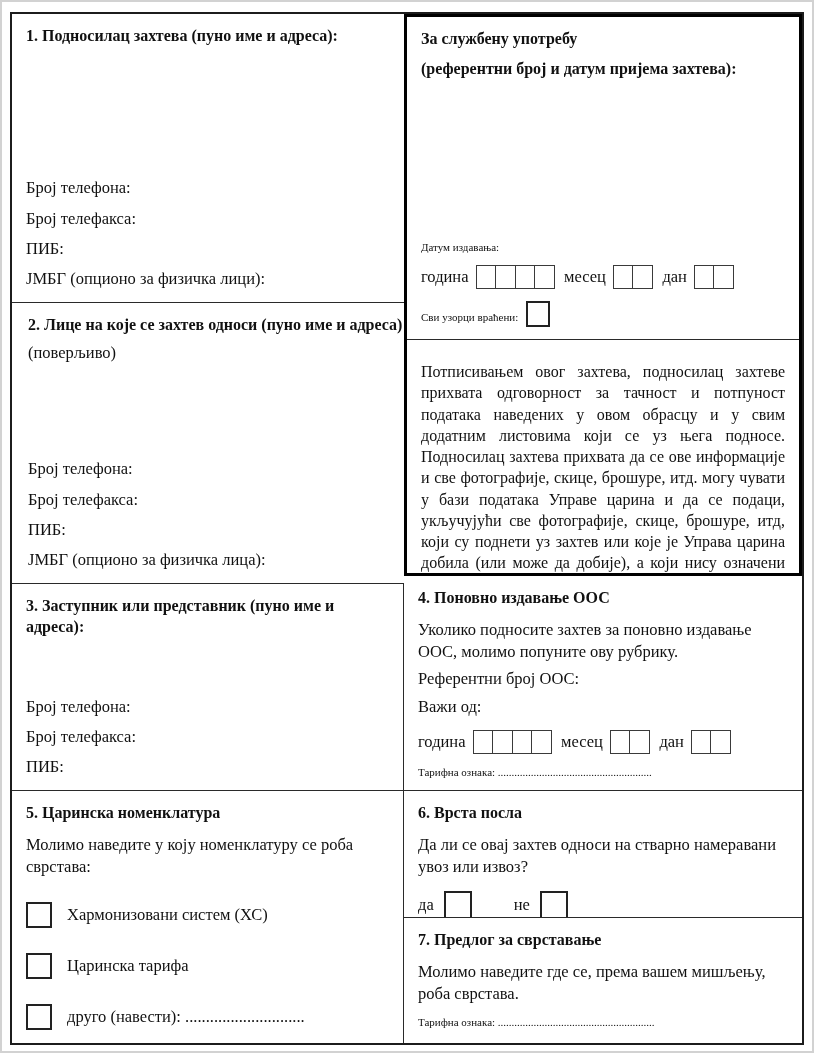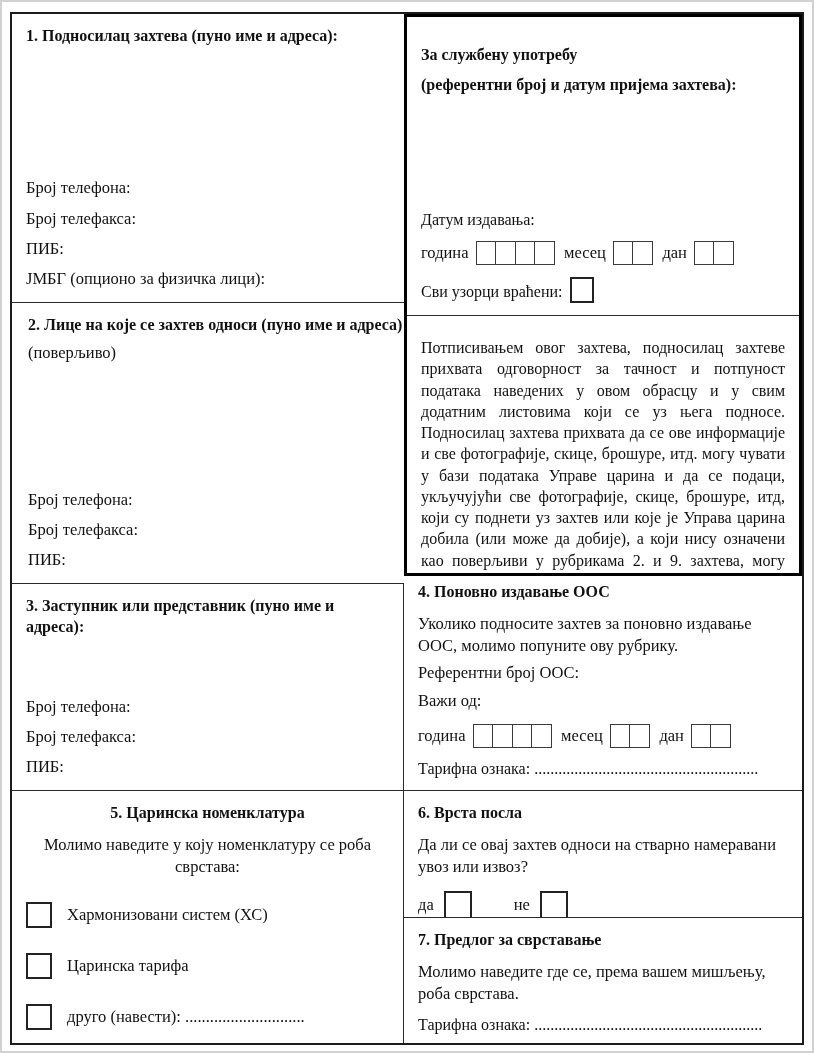--- a/index.html
+++ b/index.html
@@ -22,50 +22,50 @@
   .body-text{font-size:16.5px;line-height:1.32;margin-top:10px;}
   .spacer{flex:1;}
   .labels{display:flex;flex-direction:column;gap:12px;font-size:16.5px;padding-bottom:2px;}
   .labels .line{line-height:1.1;}
   .ital{}
 
   
   .c1{grid-row:1;grid-column:1;border-bottom:1.5px solid #2a2a2a;}
   .c2{grid-row:2;grid-column:1;border-bottom:1.5px solid #2a2a2a;padding-left:16px;}
   .c3{grid-row:3;grid-column:1;border-right:1.5px solid #2a2a2a;border-bottom:1.5px solid #2a2a2a;}
-  .c5{grid-row:4 / span 2;grid-column:1;border-right:1.5px solid #2a2a2a;text-align:center;}
+  .c5{grid-row:4 / span 2;grid-column:1;border-right:1.5px solid #2a2a2a;}
 
   
   .thickbox{
     grid-row:1 / span 2;grid-column:2;
     border:3.5px solid #000;margin-bottom:8px;
     display:flex;flex-direction:column;box-sizing:border-box;background:#fff;
   }
-  .official{height:283px;border-bottom:1.5px solid #2a2a2a;box-sizing:border-box;margin-top:16px;}
+  .official{height:323px;border-bottom:1.5px solid #2a2a2a;box-sizing:border-box;}
   .note{flex:1;}
   .note-body{font-size:16px;line-height:1.33;text-align:justify;margin-top:9px;}
 
   .c4{grid-row:3;grid-column:2;border-bottom:1.5px solid #2a2a2a;justify-content:flex-end;}
   .c6{grid-row:4;grid-column:2;border-bottom:1.5px solid #2a2a2a;}
   .c7{grid-row:5;grid-column:2;}
 
   
   .date-row{display:flex;align-items:center;font-size:16.5px;margin-top:12px;}
   .dgroup{display:flex;margin-left:7px;margin-right:9px;}
   .dbox{width:19px;height:22px;border:1.5px solid #3a3a3a;margin-left:-1.5px;background:#fff;}
   .dbox:first-child{margin-left:0;}
   .single-box{display:inline-block;width:20px;height:22px;border:2px solid #222;vertical-align:-6px;margin-left:8px;background:#fff;}
 
   
   .opt{display:flex;align-items:center;margin-top:25px;font-size:16.5px;}
   .cbox{width:22px;height:22px;border:2px solid #222;margin-right:15px;flex:0 0 auto;background:#fff;}
   .yn-row{display:flex;align-items:center;margin-top:14px;font-size:16.5px;}
   .yn-row .cbox{margin:0 0 0 10px;width:24px;height:24px;}
   .yn-gap{width:42px;}
-  .dotted{font-size:16px;}
+  .dotted{font-size:11px;}
   .mt6{margin-top:6px;} .mt12{margin-top:12px;}
 </style>
 </head>
 <body>
 
 <div class="page-frame"></div>
 
 <div class="form">
 
   <div class="cell c1">
@@ -114,20 +114,21 @@
   </div>
 
   <div class="cell c2">
     <div class="title nowrap">2. Лице на које се захтев односи (пуно име и адреса)</div>
     <div class="body-text" style="margin-top:6px;">(поверљиво)</div>
     <div class="spacer"></div>
     <div class="labels">
       <div class="line">Број телефона:</div>
       <div class="line">Број телефакса:</div>
       <div class="line">ПИБ:</div>
+      <div class="line"><span>ЈМБГ (</span><span class="ital">опционо за физичка лица</span><span>):</span></div>
     </div>
   </div>
 
   <div class="cell c3">
     <div class="title">3. Заступник или представник (пуно име и адреса):</div>
     <div class="spacer"></div>
     <div class="labels">
       <div class="line">Број телефона:</div>
       <div class="line">Број телефакса:</div>
       <div class="line">ПИБ:</div>

